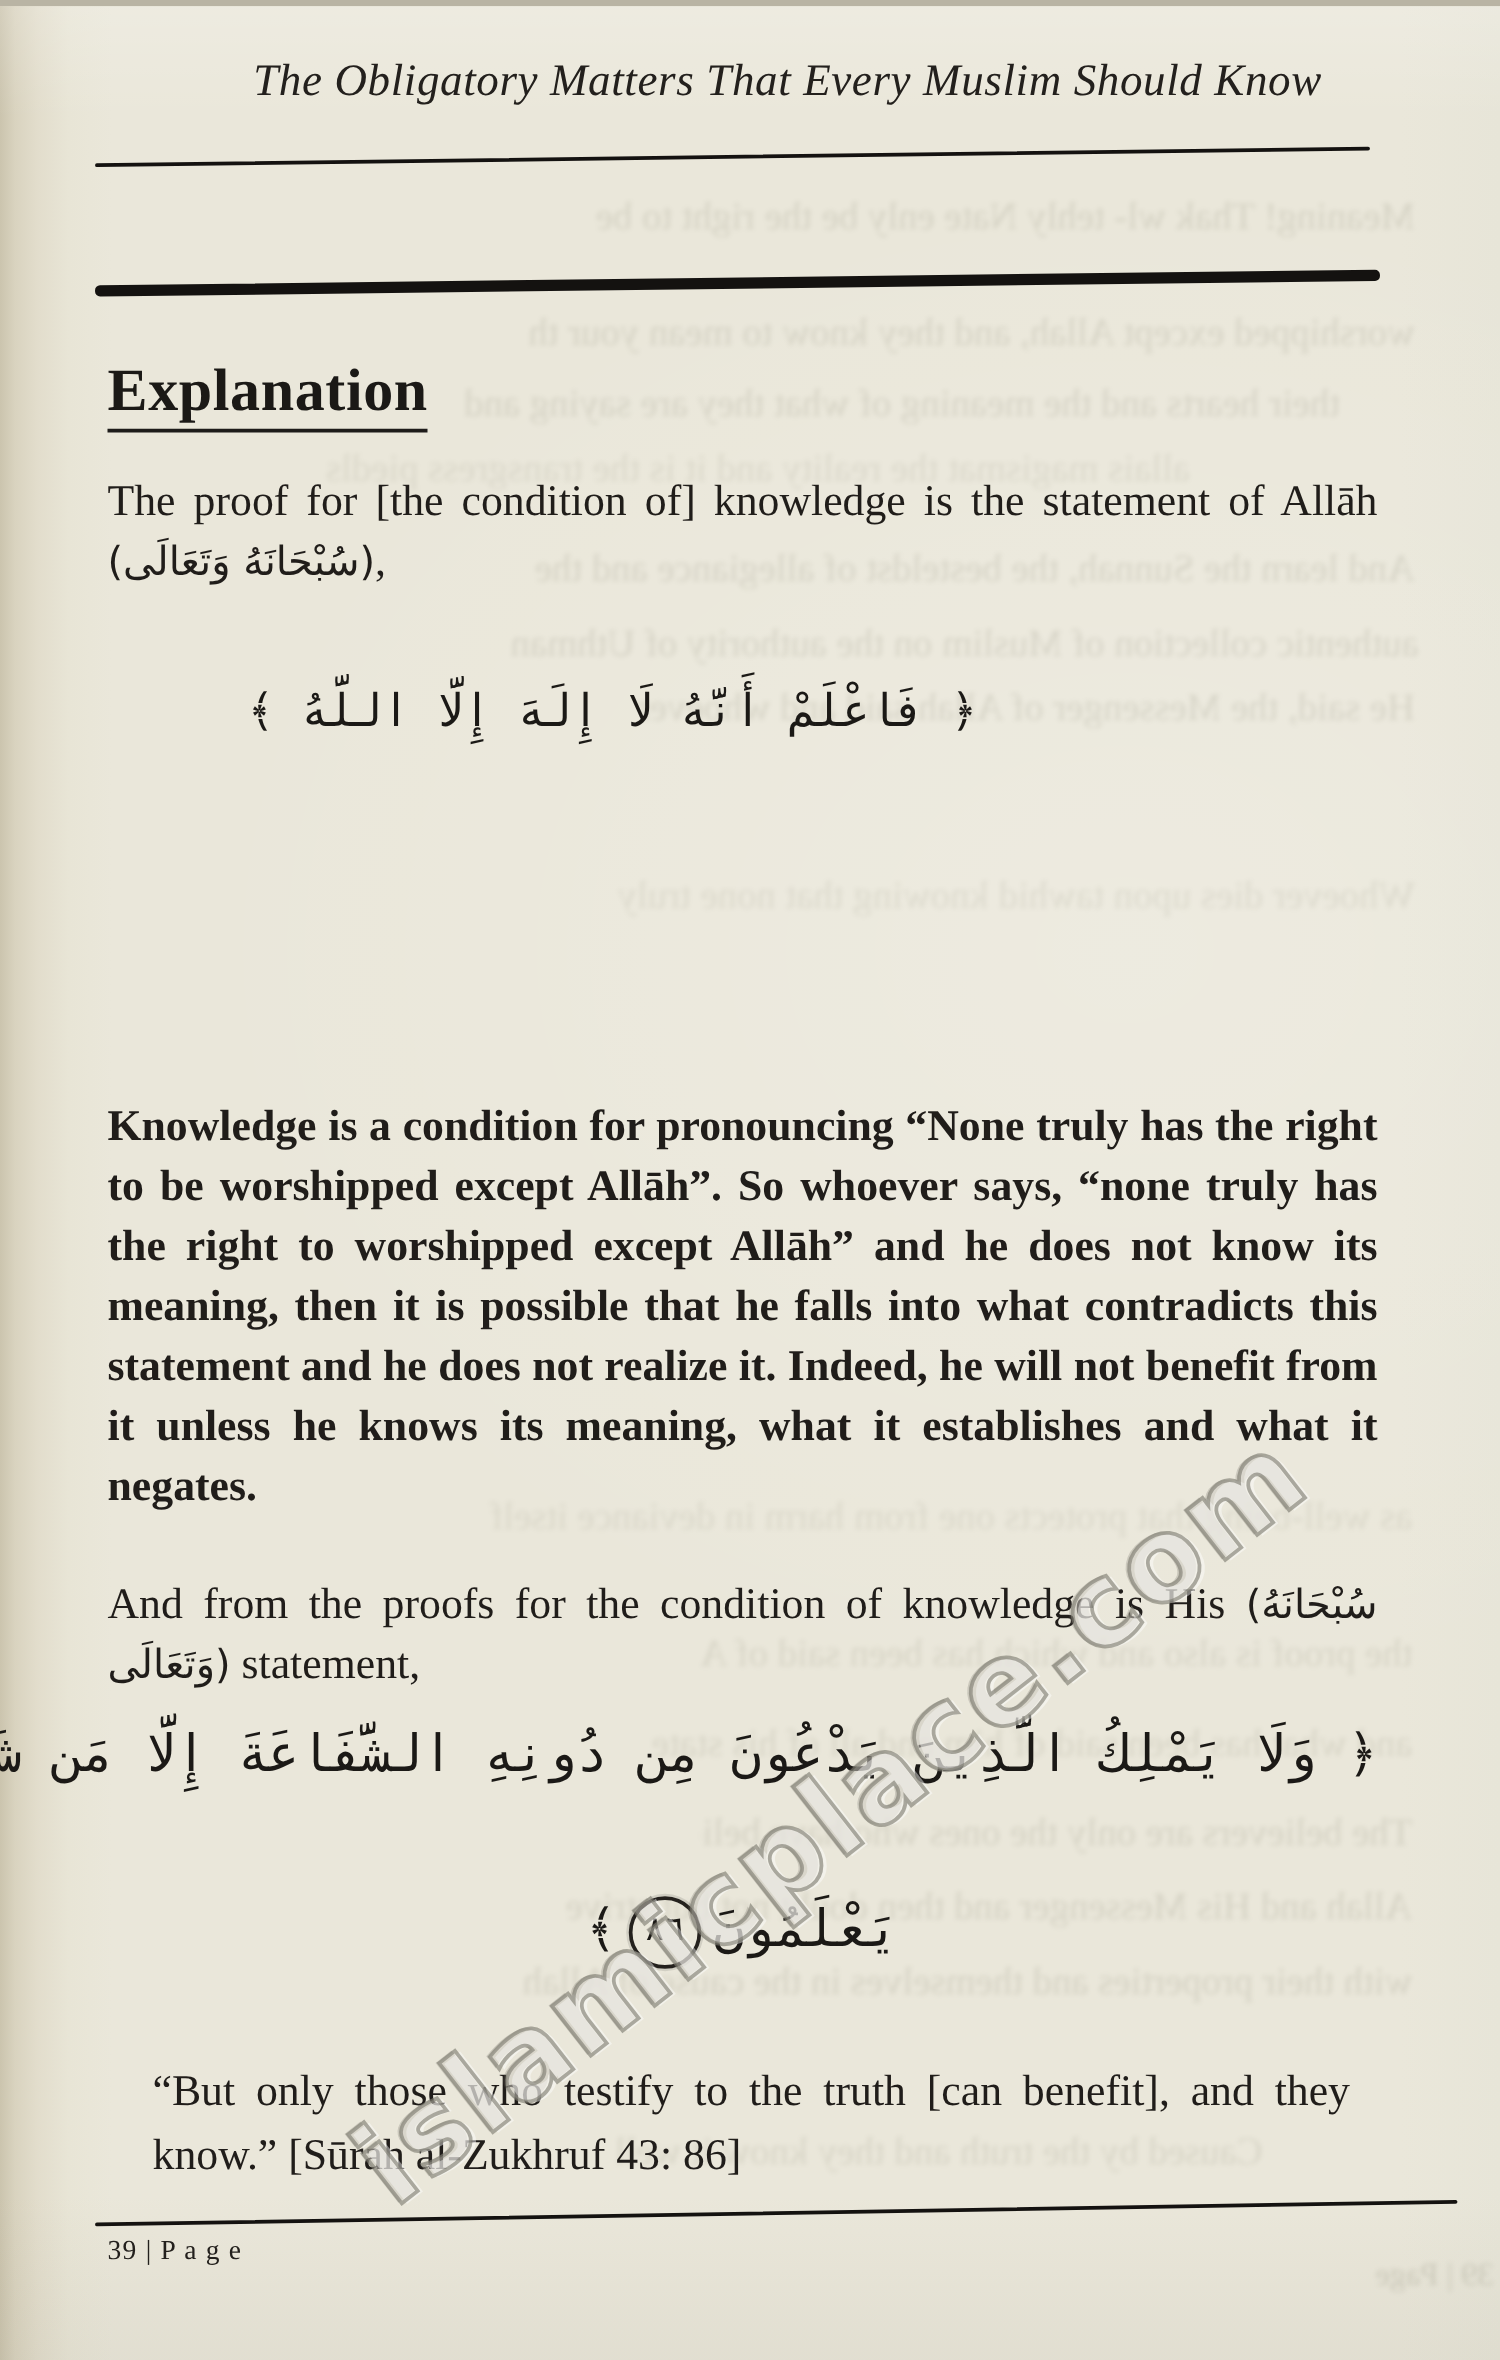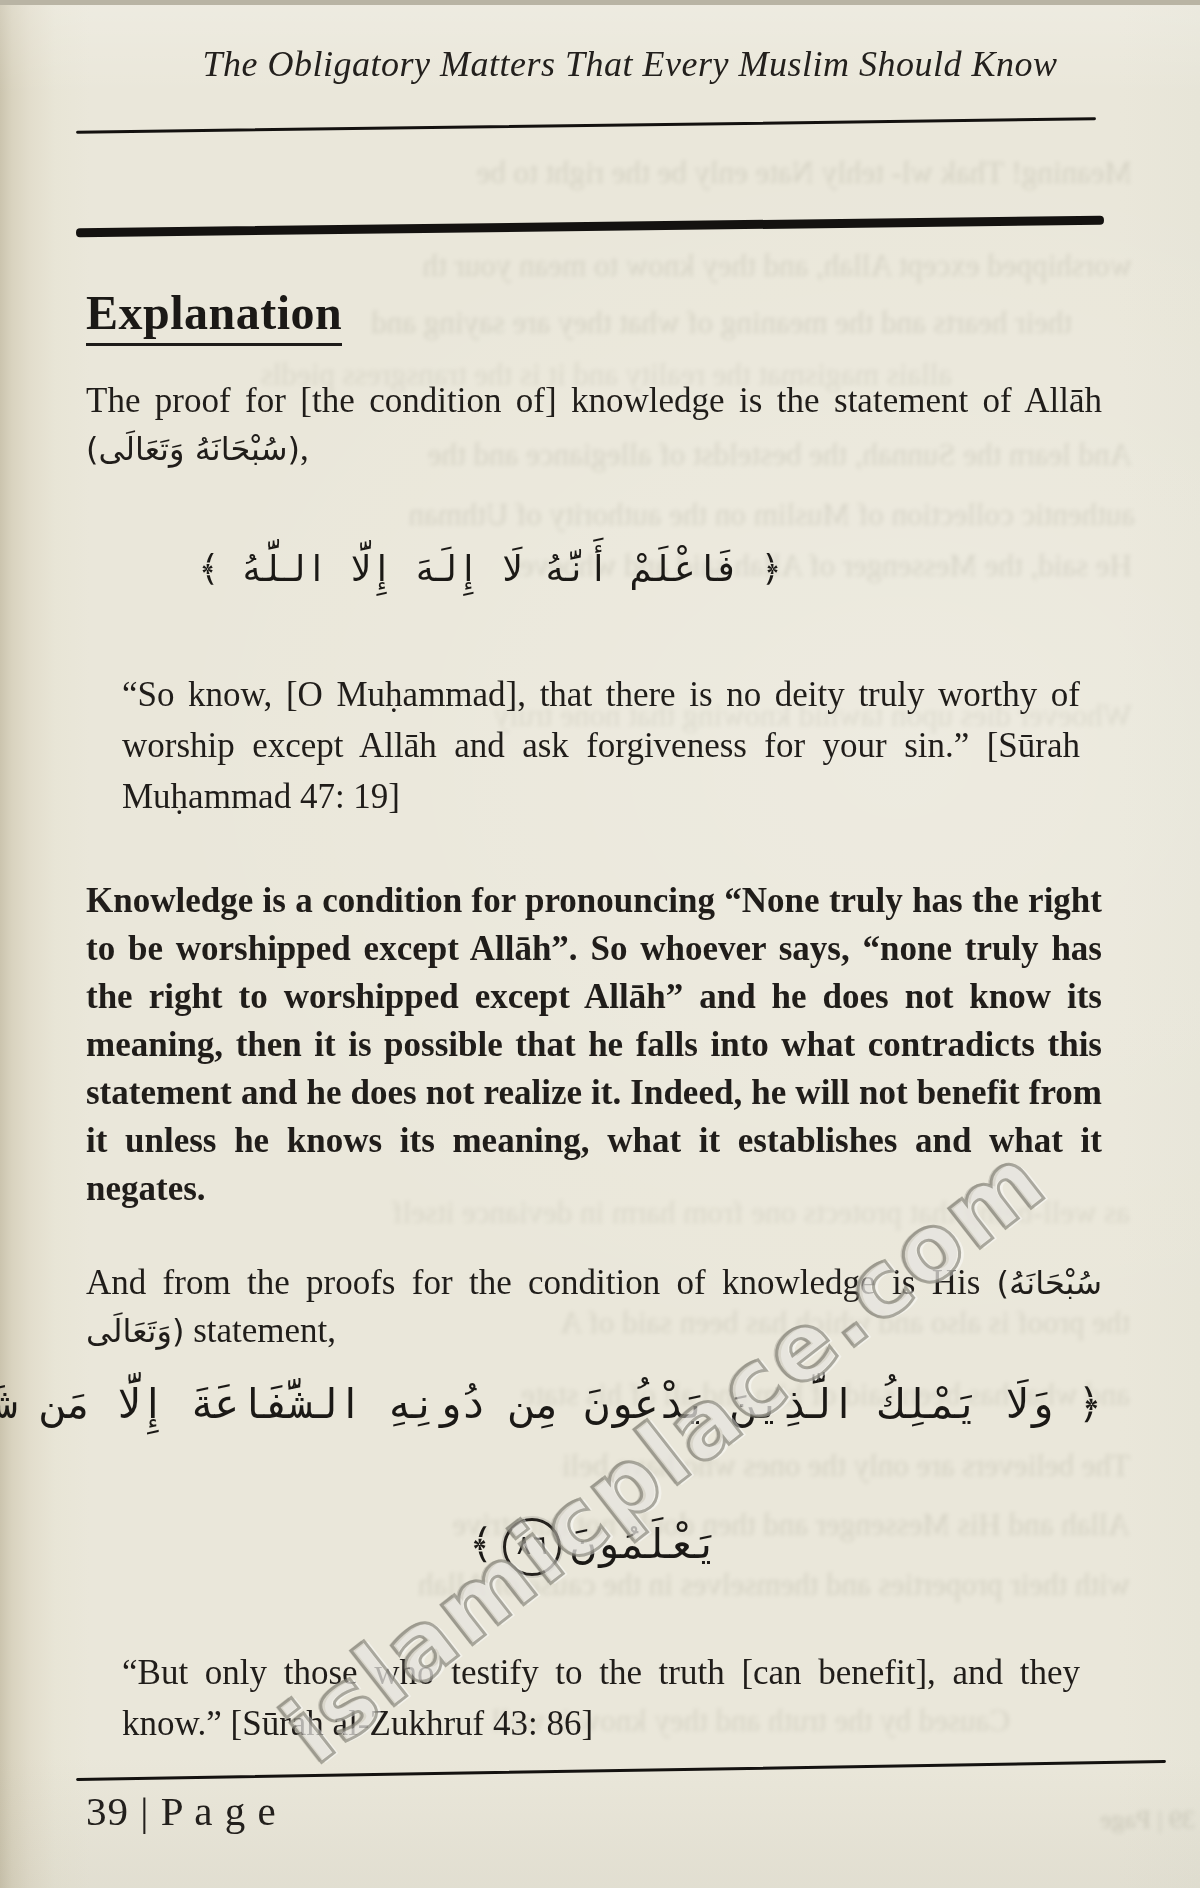--- a/index.html
+++ b/index.html
@@ -49,21 +49,21 @@
   .verse1{left:190px;top:540px;width:600px;text-align:center;font-size:36px;line-height:54px;}
   .verse2-l1{left:86px;top:1372px;width:1016px;font-size:41px;line-height:60px;text-align:left;white-space:nowrap;}
   .verse2-l2{left:86px;top:1510px;width:1016px;text-align:center;font-size:41px;line-height:64px;}
   .ayah-circle{
     display:inline-flex;align-items:center;justify-content:center;
     width:52px;height:52px;border:3px solid #24211d;border-radius:50%;
     font-size:27px;vertical-align:middle;margin:0 10px;
     box-shadow:0 0 0 2px rgba(36,33,29,.12);
   }
   
-  .footer-page-num{left:86px;top:1782px;font-size:41px;letter-spacing:1px;color:#23201d;}
+  .footer-page-num{left:86px;top:1782px;font-size:22px;letter-spacing:1px;color:#23201d;}
   
   .watermark{
     left:296px;top:1684px;
     transform-origin:0 50%;
     transform:rotate(-38deg);
     font-family:"DejaVu Sans", sans-serif;
     font-size:92px;font-weight:bold;letter-spacing:3px;white-space:nowrap;
     color:rgba(238,236,228,.38);
     -webkit-text-stroke:3px rgba(125,122,112,.62);
     text-shadow:3px 3px 0 rgba(255,255,255,.45), -2px -2px 0 rgba(110,108,98,.25);
@@ -119,21 +119,20 @@
   <div class="abs header-title">The Obligatory Matters That Every Muslim Should Know</div>
   <div class="rule rule-thin-top"></div>
   <div class="rule rule-thick"></div>
 
   <div class="abs heading">Explanation</div>
 
   <div class="abs para para1"><span>The proof for [the condition of] knowledge is the statement of Allāh </span><span class="arabic-inline">(سُبْحَانَهُ وَتَعَالَى)</span><span>,</span></div>
 
   <div class="abs arabic verse1">﴿ فَاعْلَمْ أَنَّهُ لَا إِلَهَ إِلَّا اللَّهُ ﴾</div>
 
-  <div class="abs quote quote1">“So know, [O Muḥammad], that there is no deity truly worthy of worship except Allāh and ask forgiveness for your sin.” [Sūrah Muḥammad 47: 19]</div>
 
   <div class="abs para para2">Knowledge is a condition for pronouncing “None truly has the right to be worshipped except Allāh”. So whoever says, “none truly has the right to worshipped except Allāh” and he does not know its meaning, then it is possible that he falls into what contradicts this statement and he does not realize it. Indeed, he will not benefit from it unless he knows its meaning, what it establishes and what it negates.</div>
 
   <div class="abs para para3"><span>And from the proofs for the condition of knowledge is His </span><span class="arabic-inline">(سُبْحَانَهُ وَتَعَالَى)</span><span> statement,</span></div>
 
   <div class="abs arabic verse2-l1">﴿ وَلَا يَمْلِكُ الَّذِينَ يَدْعُونَ مِن دُونِهِ الشَّفَاعَةَ إِلَّا مَن شَهِدَ بِالْحَقِّ وَهُمْ</div>
   <div class="abs arabic verse2-l2"><span>يَعْلَمُونَ</span><span class="ayah-circle">٨٦</span><span>﴾</span></div>
 
   <div class="abs quote quote2">“But only those who testify to the truth [can benefit], and they know.” [Sūrah al-Zukhruf 43: 86]</div>
 

